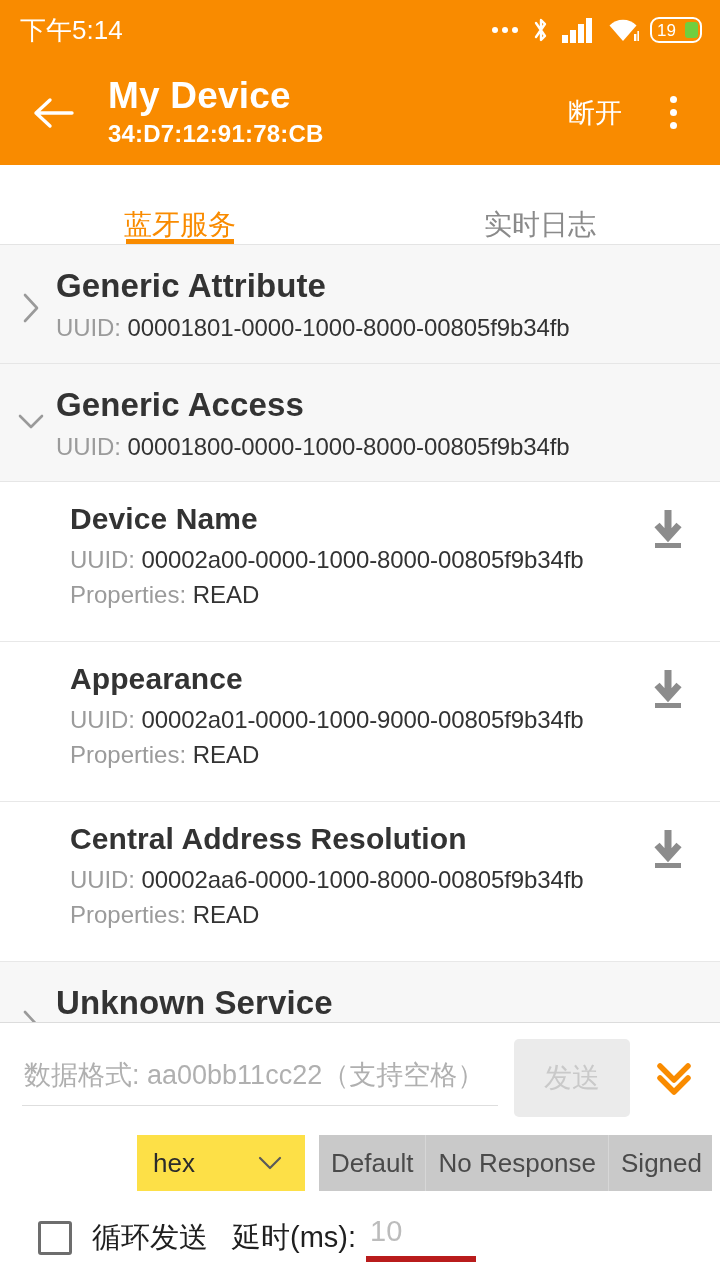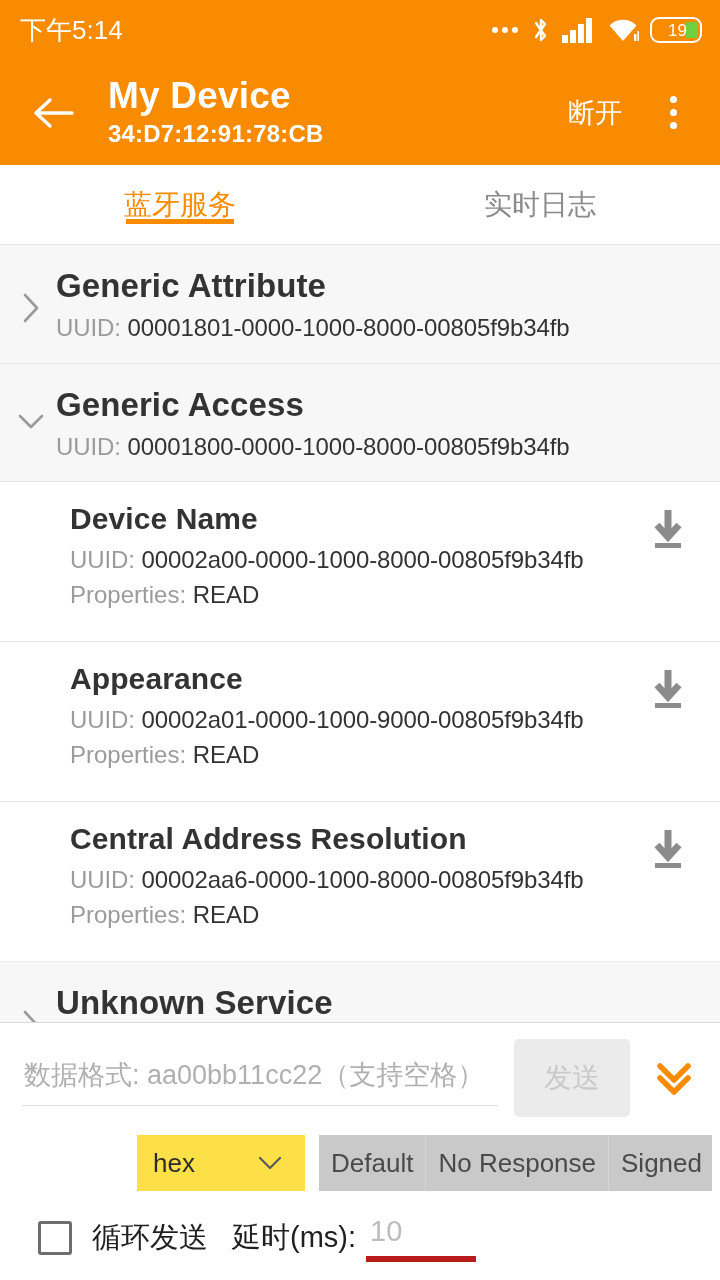--- a/index.html
+++ b/index.html
@@ -56,21 +56,21 @@
   }
   .bt-icon svg, .sig-icon svg, .wifi-icon svg { display:block; }
   .battery {
     width: 52px;
     height: 26px;
     border: 2.5px solid #ffffff;
     border-radius: 9px;
     position: relative;
     display: flex;
     align-items: center;
-    padding-left: 16px;
+    padding-left: 5px;
   }
   .battery::after {
     content: "";
     position: absolute;
     right: 2px; top: 3px;
     width: 13px;
     height: 16px;
     border-radius: 3px;
     background: #6fcf3f;
   }
@@ -140,21 +140,21 @@
     border-radius: 50%;
     background: #ffffff;
     display: block;
   }
 
   
   .tabs {
     height: 80px;
     background: #ffffff;
     display: flex;
-    align-items: center;
+    align-items: flex-end;
     border-bottom: 1px solid #e4e4e4;
   }
   .tab {
     flex: 1 1 0;
     display: flex;
     align-items: center;
     justify-content: center;
     position: relative;
     font-size: 28px;
     color: #8a8a8a;

